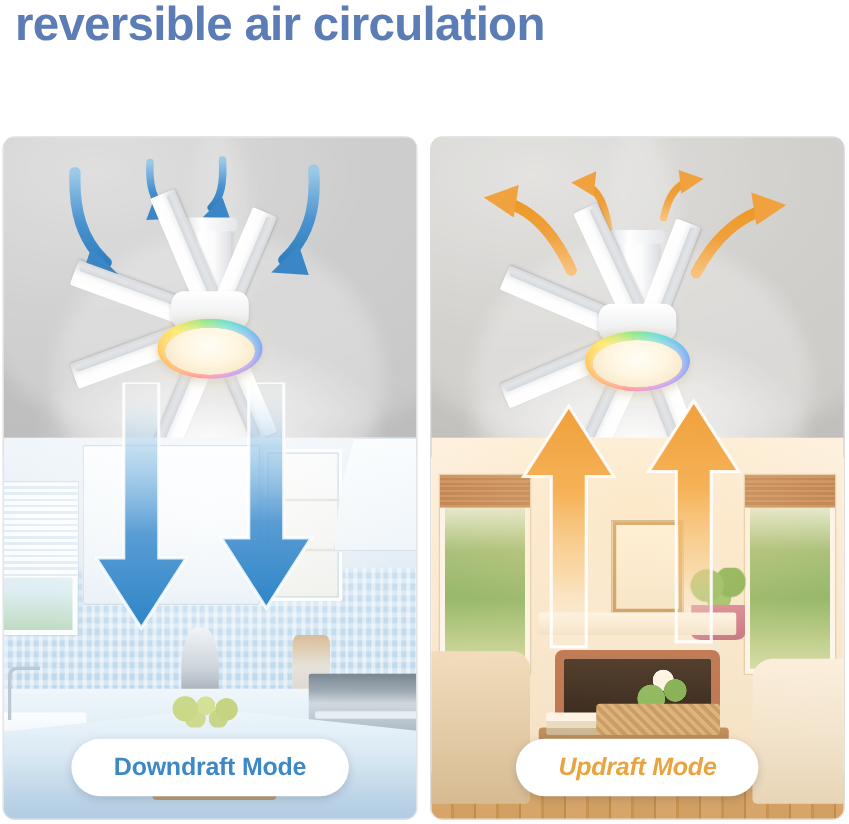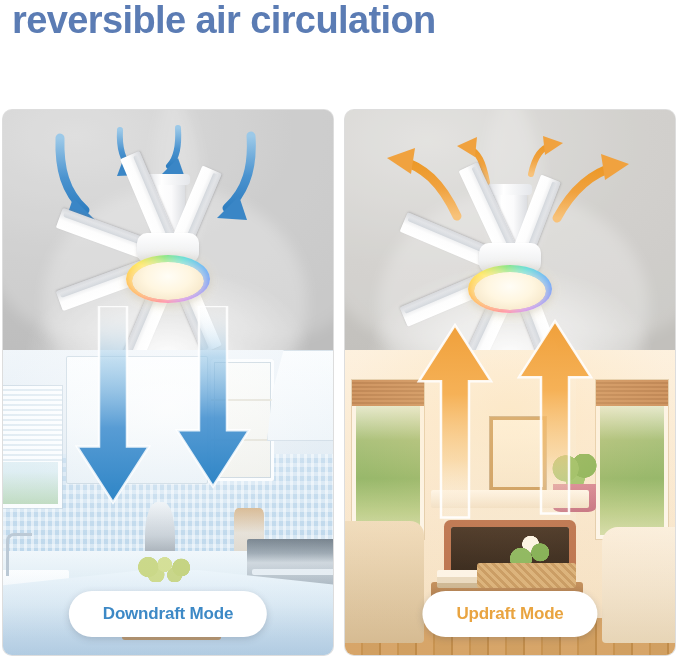--- a/index.html
+++ b/index.html
@@ -326,27 +326,27 @@
     bottom: 18px;
     left: 50%;
     transform: translateX(-50%);
     background: #ffffff;
     border-radius: 26px;
     padding: 9px 34px;
     box-shadow: 0 2px 7px rgba(60,70,85,0.22);
     white-space: nowrap;
   }
   .pill-text {
-    font-size: 17px;
+    font-size: 20px;
     font-weight: 700;
     letter-spacing: -0.2px;
     line-height: 28px;
   }
   .pill-down .pill-text { color: #3d89c6; }
-  .pill-up   .pill-text { color: #e9a440; }
+  .pill-up   .pill-text { color: #e9a440; font-style: italic; }
 </style>
 </head>
 <body>
 
 <div class="header">
   <div class="title">reversible air circulation</div>
 </div>
 
 <div class="panel panel-left">
 

